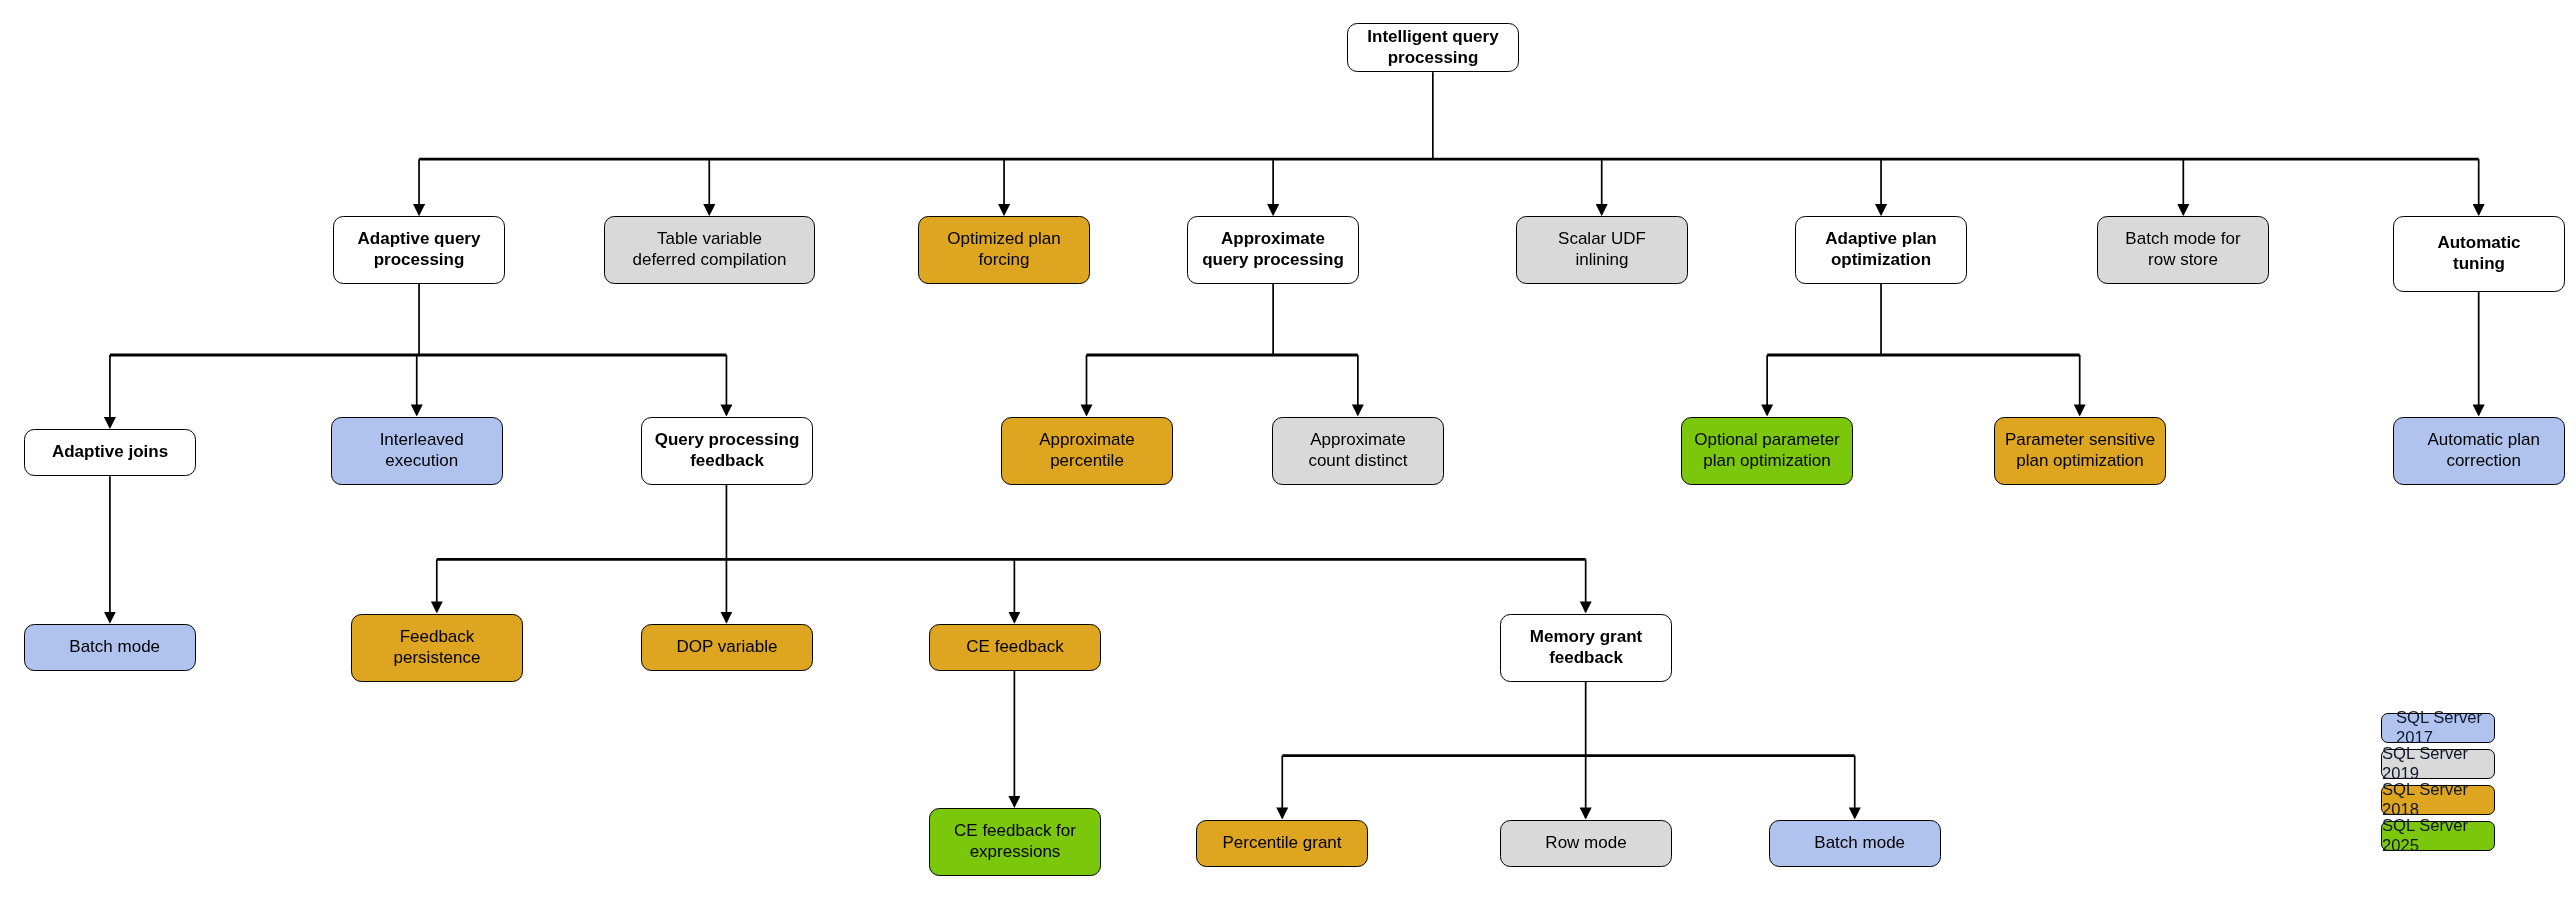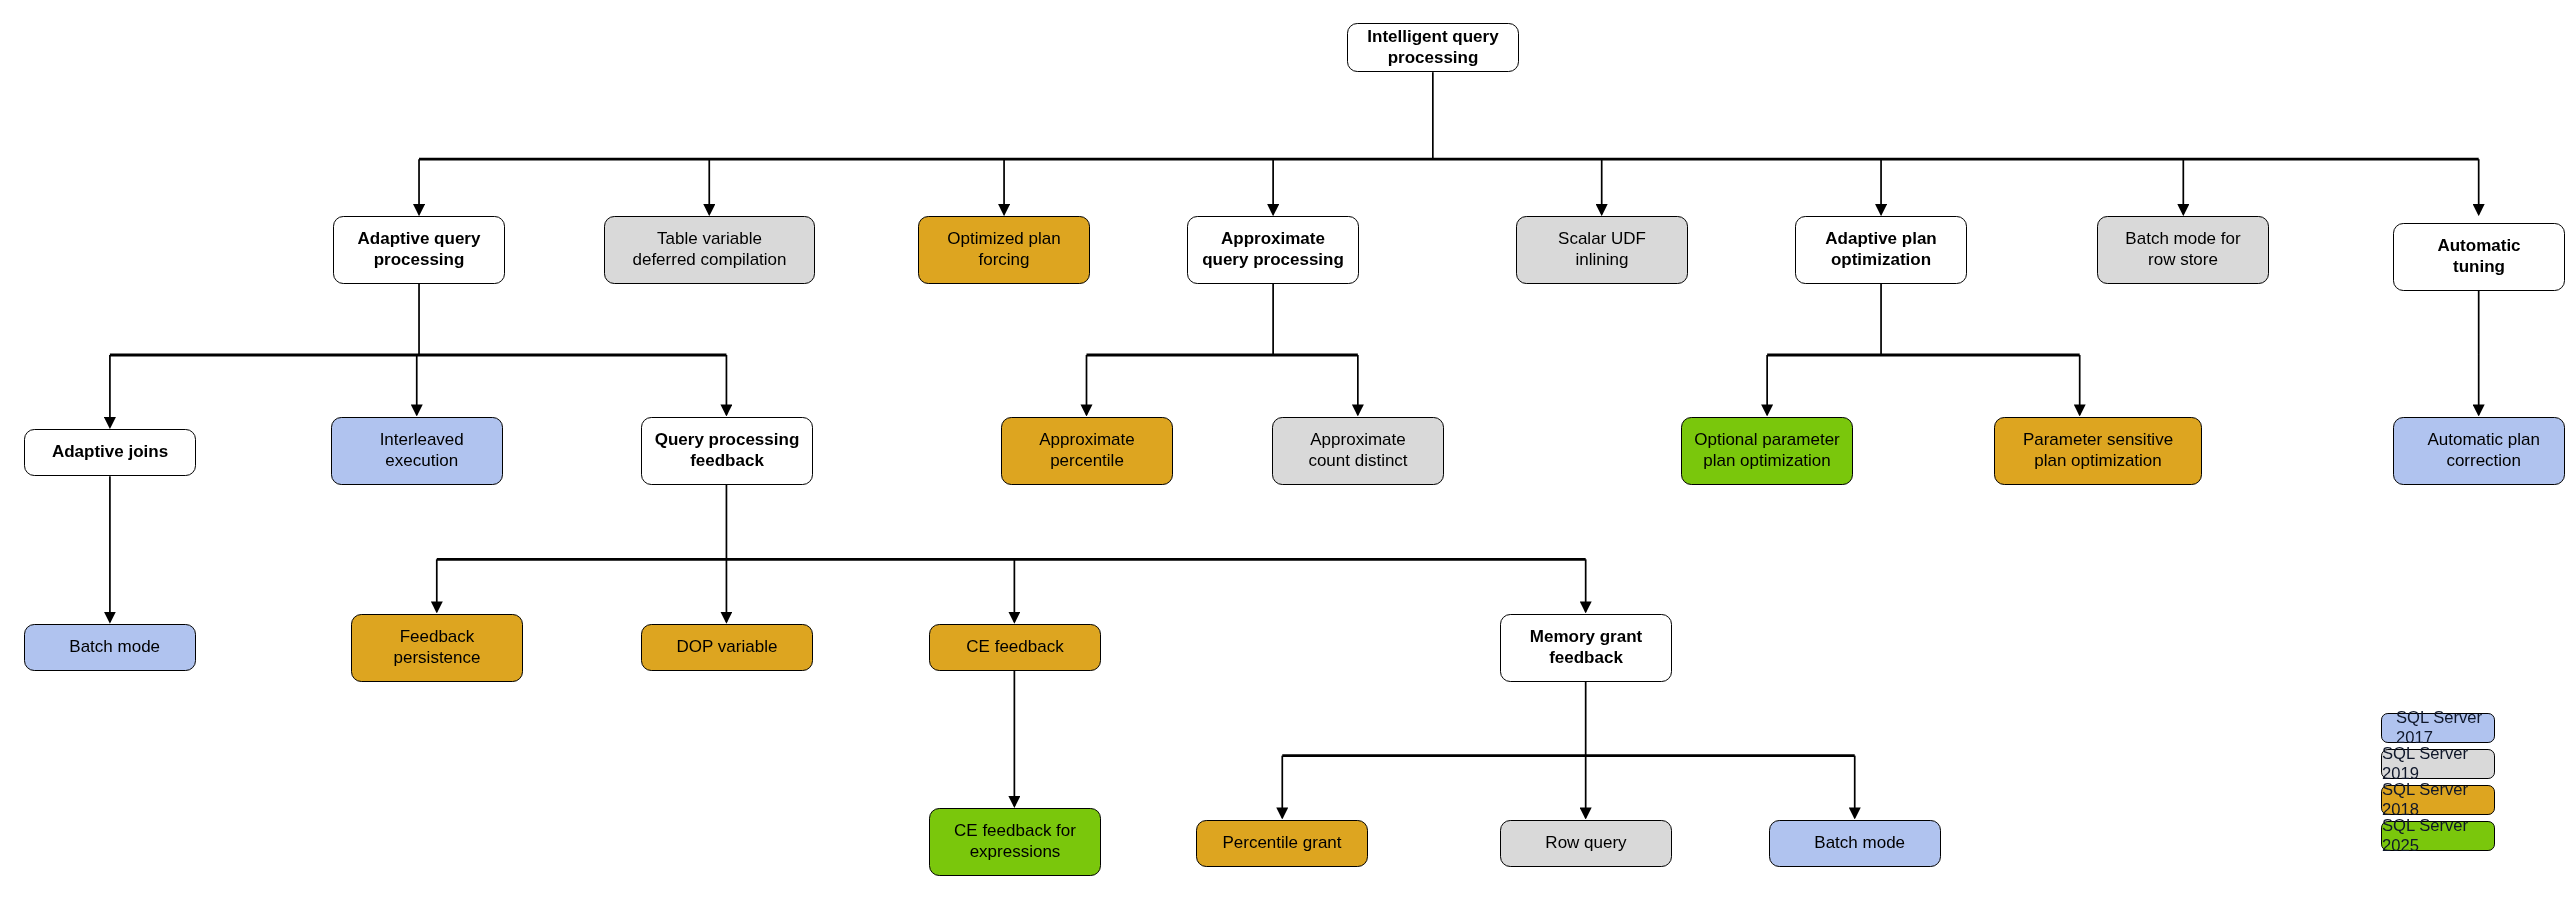--- a/index.html
+++ b/index.html
@@ -126,21 +126,21 @@
 inlining</span>
       </div>
       <div class="node fill-white" style="left: 1795px; top: 216px; width: 172px; height: 68px;">
         <span class="lbl">Adaptive plan
 optimization</span>
       </div>
       <div class="node fill-gray" style="left: 2097px; top: 216px; width: 172px; height: 68px;">
         <span class="lbl">Batch mode for
 row store</span>
       </div>
-      <div class="node fill-white" style="left: 2393px; top: 223px; width: 172px; height: 68px;">
+      <div class="node fill-white" style="left: 2393px; top: 216px; width: 172px; height: 76px;">
         <span class="lbl">Automatic
 tuning</span>
       </div>
       <div class="node fill-white" style="left: 24px; top: 429px; width: 172px; height: 47px;">
         <span class="lbl">Adaptive joins</span>
       </div>
       <div class="node fill-blue" style="left: 331px; top: 417px; width: 172px; height: 68px;">
         <span class="lbl">Interleaved
 execution</span>
       </div>
@@ -153,21 +153,21 @@
 percentile</span>
       </div>
       <div class="node fill-gray" style="left: 1272px; top: 417px; width: 172px; height: 68px;">
         <span class="lbl">Approximate
 count distinct</span>
       </div>
       <div class="node fill-green" style="left: 1681px; top: 417px; width: 172px; height: 68px;">
         <span class="lbl">Optional parameter
 plan optimization</span>
       </div>
-      <div class="node fill-orange" style="left: 1994px; top: 417px; width: 208px; height: 68px;">
+      <div class="node fill-orange" style="left: 1994px; top: 417px; width: 172px; height: 68px;">
         <span class="lbl">Parameter sensitive
 plan optimization</span>
       </div>
       <div class="node fill-blue" style="left: 2393px; top: 417px; width: 172px; height: 68px;">
         <span class="lbl">Automatic plan
 correction</span>
       </div>
       <div class="node fill-blue" style="left: 24px; top: 624px; width: 172px; height: 47px;">
         <span class="lbl">Batch mode</span>
       </div>
@@ -186,21 +186,21 @@
 feedback</span>
       </div>
       <div class="node fill-green" style="left: 929px; top: 808px; width: 172px; height: 68px;">
         <span class="lbl">CE feedback for
 expressions</span>
       </div>
       <div class="node fill-orange" style="left: 1196px; top: 820px; width: 172px; height: 47px;">
         <span class="lbl">Percentile grant</span>
       </div>
       <div class="node fill-gray" style="left: 1500px; top: 820px; width: 172px; height: 47px;">
-        <span class="lbl">Row query</span>
+        <span class="lbl">Row mode</span>
       </div>
       <div class="node fill-blue" style="left: 1769px; top: 820px; width: 172px; height: 47px;">
         <span class="lbl">Batch mode</span>
       </div>
     </div>
   <div id="legend-layer">
       <div class="legend-item fill-blue" style="top: 713px; background: rgb(176, 195, 239); font-weight: normal;">
         <span>SQL Server 2017</span>
       </div>
       <div class="legend-item fill-gray" style="top: 749px; background: rgb(217, 217, 217); font-weight: normal;">

